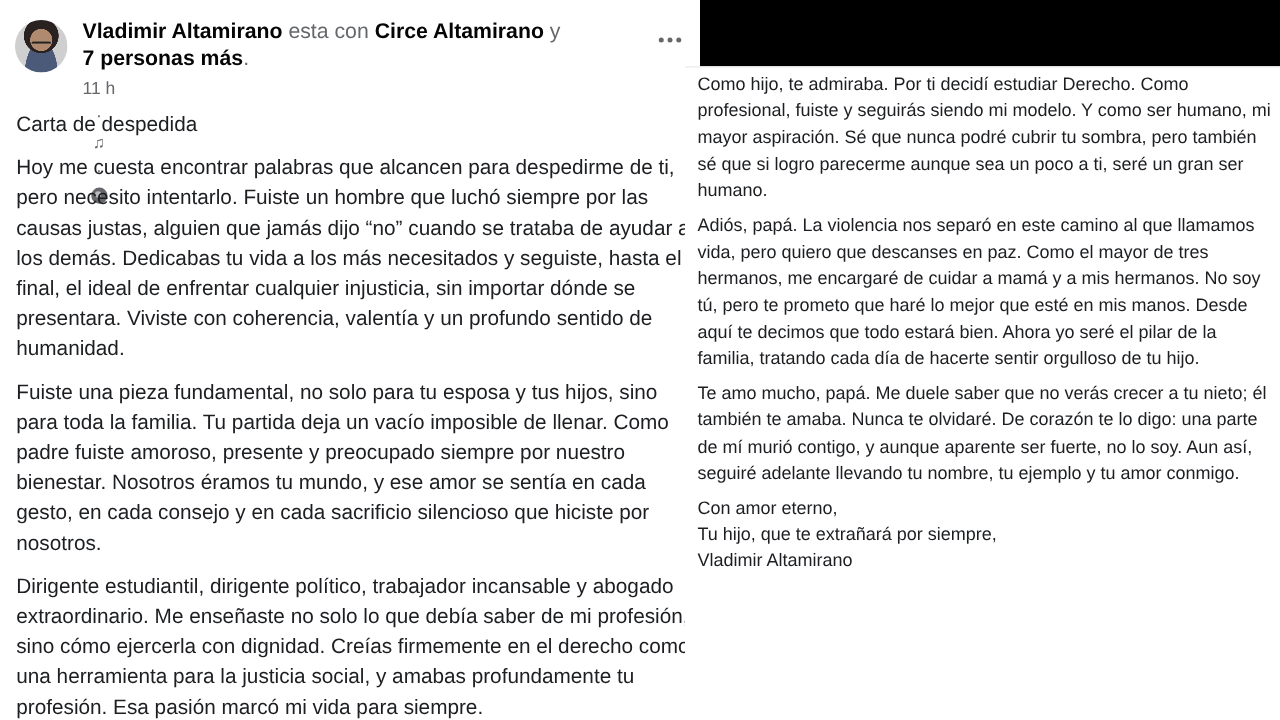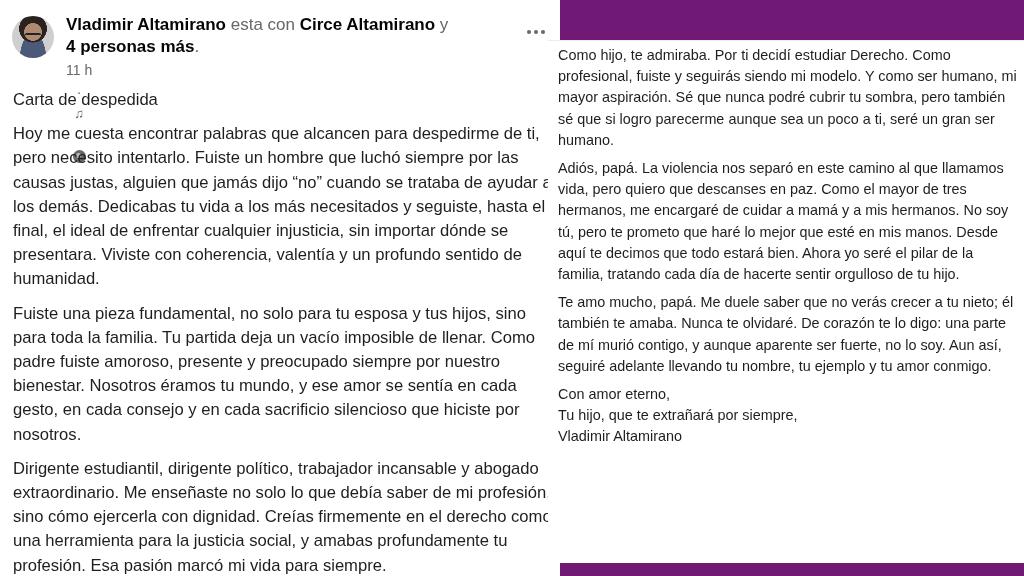--- a/index.html
+++ b/index.html
@@ -2,21 +2,21 @@
 <html><head>
   <meta charset="utf-8">
   <style>
     * { box-sizing: border-box; margin: 0; padding: 0; }
     html, body {
       width: 1024px; height: 576px; overflow: hidden;
       background: #ffffff;
       font-family: "Liberation Sans", "DejaVu Sans", sans-serif;
       color: #1c1e21;
     }
-    .stage { position: relative; width: 1024px; height: 576px; overflow: hidden; background: #701a75; padding-left: 19px; }
+    .stage { position: relative; width: 1024px; height: 576px; overflow: hidden; background: #000000; padding-left: 19px; }
 
     
     .post {
       position: absolute; left: 0; top: 0; width: 560px; height: 576px;
       background: #ffffff; overflow: hidden;
     }
     .post-header { position: absolute; left: 0; top: 0; width: 560px; height: 86px; }
     .avatar {
       position: absolute; left: 12px; top: 16px; width: 42px; height: 42px;
       border-radius: 50%;
@@ -58,21 +58,21 @@
     .more-button span { width: 4px; height: 4px; border-radius: 50%; background: #65676b; display: block; }
 
     .post-body {
       position: absolute; left: 13px; top: 88px; width: 545px;
       font-size: 16.6px; line-height: 24.2px; color: #1c1e21;
     }
     .post-body p { margin-bottom: 10px; }
 
     
     .cont {
-      position: absolute; left: 548px; top: 40px; width: 476px; height: 523px;
+      position: absolute; left: 548px; top: 53px; width: 476px; height: 523px;
       background: #ffffff;
       border-top: 1px solid #ececec;
       overflow: hidden;
     }
     .cont-body {
       position: absolute; left: 10px; top: 4px; width: 480px;
       font-size: 14.4px; line-height: 21.2px; color: #1c1e21;
       white-space: nowrap;
     }
     .cont-body p { margin-bottom: 7px; }
@@ -87,21 +87,21 @@
     <div class="post-header">
       <div class="avatar">
           <div class="glasses"></div>
         </div>
 
       <div class="author-line">
         <b>Vladimir Altamirano</b>
         <span>esta con</span>
         <b>Circe Altamirano</b>
         <span>y</span><br>
-        <b>4 personas más</b><span>.</span>
+        <b>7 personas más</b><span>.</span>
       </div>
 
       <div class="meta-line">
         <span>11 h</span>
         <span>·</span>
         <span class="music-icon">♫</span>
         <span>·</span>
         <span class="globe-icon"></span>
       </div>
 

